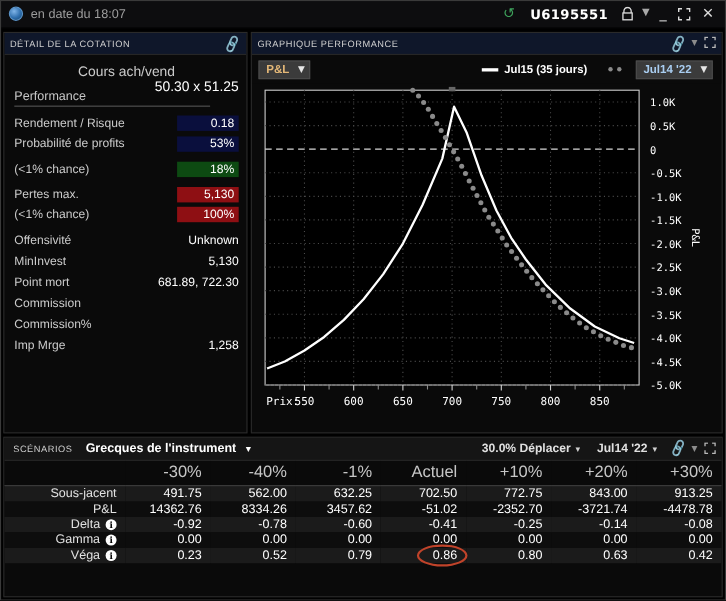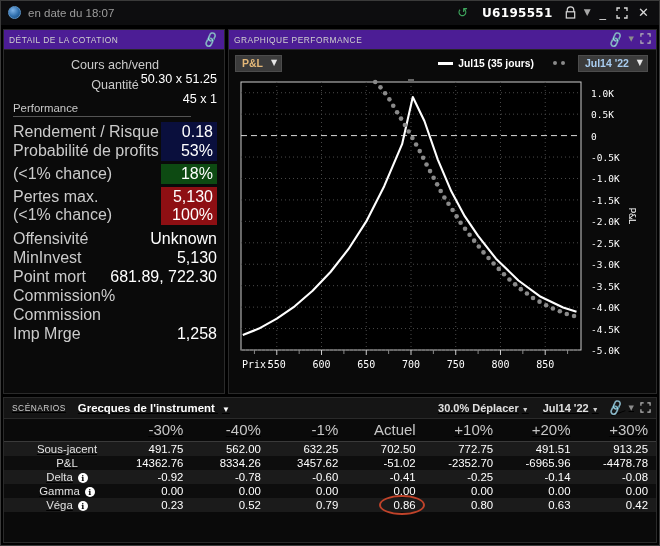--- a/index.html
+++ b/index.html
@@ -57,41 +57,41 @@
   .tb-ico.win { font-size: 13px; color:#dcdcdc; margin: 0 5px; }
 
   
   .upper { display: flex; flex: 0 0 368px; height: 368px; padding: 3px 3px 0 3px; gap: 3px; }
 
   .panel {
     background: #0a0a0a; border: 1px solid #2a2a2a;
     display: flex; flex-direction: column; overflow: hidden;
   }
   .panel-head {
-    height: 20px; min-height: 20px; background: #4c1d95;
+    height: 20px; min-height: 20px; background: #0f172a;
     display: flex; align-items: center; padding: 0 5px;
     border-bottom: 1px solid #262626;
   }
   .panel-title {
     color: #cfcfcf; font-size: 8.4px; letter-spacing: .5px;
     font-family: "Liberation Sans", sans-serif; text-transform: uppercase;
     white-space: nowrap;
   }
   .ph-spacer { flex: 1 1 auto; }
   .link-icon { color: #3fbf5f; font-size: 12px; line-height: 1; margin-left: 4px;
                transform: rotate(-20deg); display:inline-block; }
   .caret { color: #8c8c8c; font-size: 7px; margin-left: 5px; line-height: 1; }
   .expand-ico { color: #b9b9b9; font-size: 11px; margin-left: 6px; line-height: 1; }
 
   
   .quote { width: 222px; flex: 0 0 222px; }
   .quote-body { padding: 8px 7px 0 9px; flex: 1 1 auto; }
   .qrow {
     display: flex; align-items: center; height: 19px;
-    font-size: 16px; color: #cbcbcb;
+    font-size: 11px; color: #cbcbcb;
     font-family: "Liberation Sans", sans-serif;
   }
   .qlabel { white-space: nowrap; }
   .qval { margin-left: auto; color: #ffffff; white-space: nowrap; text-align: right; }
   .qrow.big { font-size: 12.6px; height: 20px; flex-direction: column; }
   .sec-title {
     font-size: 11.4px; color: #c8c8c8; margin: 4px 0 0 0; padding-bottom: 2px;
     border-bottom: 1px solid #545454; width: 178px;
     font-family: "Liberation Sans", sans-serif;
   }
@@ -126,21 +126,21 @@
   .legend-line { width: 15px; height: 3px; background: #ffffff; display:inline-block; }
   .legend-text { color: #ffffff; font-size: 10.3px; font-weight: bold;
                  font-family: "Liberation Sans", sans-serif; white-space: nowrap; }
   .legend-dots { display:inline-flex; gap:4px; margin: 0 8px 0 14px; }
   .legend-dots i { width:4px; height:4px; border-radius:50%; background:#8a8a8a; display:block; }
 
   .chart-area { flex: 1 1 auto; position: relative; padding: 0 0 0 6px; }
   .chart-svg { display: block; }
 
   
-  .lower { flex: 1 1 auto; padding: 3px; display:flex;text-decoration:underline; }
+  .lower { flex: 1 1 auto; padding: 3px; display:flex; }
   .scen { flex: 1 1 auto; }
   .scen-head {
     height: 21px; min-height: 21px; background: #151515;
     display: flex; align-items: center; padding: 0 5px 0 8px;
     border-bottom: 1px solid #2a2a2a;
   }
   .scen-tag {
     color: #cfcfcf; font-size: 8.4px; letter-spacing: .5px; text-transform: uppercase;
     font-family: "Liberation Sans", sans-serif; margin-right: 12px; white-space: nowrap;
   }
@@ -157,21 +157,21 @@
     color: #c6c6c6; font-size: 15px; font-weight: normal; text-align: right;
     padding: 2px 8px 3px 2px; font-family: "Liberation Sans", sans-serif;
     background: #0a0a0a; border-bottom: 1px solid #3a3a3a;
   }
   table.grid th.lbl { text-align: left; padding-left: 8px; }
   table.grid td {
     color: #ffffff; font-size: 11.4px; text-align: right;
     padding: 1px 8px 1px 2px; font-family: "Liberation Sans", sans-serif;
     white-space: nowrap;
   }
-  table.grid td.lbl { text-align: center; padding-left: 24px; color:#e2e2e2; }
+  table.grid td.lbl { text-align: right; padding-left: 24px; color:#e2e2e2; }
   table.grid tr.alt td { background: #1b1b1b; }
   table.grid tr td { background: #0d0d0d; }
   .info-ico {
     display: inline-flex; align-items:center; justify-content:center;
     width: 10px; height: 10px; border-radius: 50%;
     background: #ffffff; color: #000; font-size: 8px; font-weight: bold;
     margin-left: 5px; vertical-align: middle; font-family: "DejaVu Serif", serif;
     line-height: 1;
   }
   .cellwrap { position: relative; display: inline-block; }
@@ -220,24 +220,20 @@
         <span class="panel-title">DÉTAIL DE LA COTATION</span>
         <span class="ph-spacer"></span>
         <span class="link-icon">🔗</span>
       </div>
       <div class="quote-body">
 
         <div class="qrow big">
           <span class="qlabel">Cours ach/vend</span>
           <span class="qval">50.30 x 51.25</span>
         </div>
-        <div class="qrow big">
-          <span class="qlabel">Quantité</span>
-          <span class="qval">45 x 1</span>
-        </div>
 
         <div class="sec-title">Performance</div>
         <div class="block-pad"></div>
 
         <div class="qrow">
           <span class="qlabel">Rendement / Risque</span>
           <span class="qval"><span class="hl navy">0.18</span></span>
         </div>
         <div class="qrow">
           <span class="qlabel">Probabilité de profits</span>
@@ -265,25 +261,25 @@
         </div>
         <div class="qrow">
           <span class="qlabel">MinInvest</span>
           <span class="qval">5,130</span>
         </div>
         <div class="qrow">
           <span class="qlabel">Point mort</span>
           <span class="qval">681.89, 722.30</span>
         </div>
         <div class="qrow">
+          <span class="qlabel">Commission</span>
+          <span class="qval"></span>
+        </div>
+        <div class="qrow">
           <span class="qlabel">Commission%</span>
-          <span class="qval"></span>
-        </div>
-        <div class="qrow">
-          <span class="qlabel">Commission</span>
           <span class="qval"></span>
         </div>
         <div class="qrow">
           <span class="qlabel">Imp Mrge</span>
           <span class="qval">1,258</span>
         </div>
       </div>
     </div>
 
     <div class="panel chartpanel">
@@ -468,31 +464,31 @@
             </tr>
           </thead>
         <tbody id="scen-body">
             <tr class="alt">
               <td class="lbl">Sous-jacent</td>
               <td><span class="cellwrap">491.75</span></td>
               <td><span class="cellwrap">562.00</span></td>
               <td><span class="cellwrap">632.25</span></td>
               <td><span class="cellwrap">702.50</span></td>
               <td><span class="cellwrap">772.75</span></td>
-              <td><span class="cellwrap">491.51</span></td>
+              <td><span class="cellwrap">843.00</span></td>
               <td><span class="cellwrap">913.25</span></td>
             </tr>
             <tr>
               <td class="lbl">P&amp;L</td>
               <td><span class="cellwrap">14362.76</span></td>
               <td><span class="cellwrap">8334.26</span></td>
               <td><span class="cellwrap">3457.62</span></td>
               <td><span class="cellwrap">-51.02</span></td>
               <td><span class="cellwrap">-2352.70</span></td>
-              <td><span class="cellwrap">-6965.96</span></td>
+              <td><span class="cellwrap">-3721.74</span></td>
               <td><span class="cellwrap">-4478.78</span></td>
             </tr>
             <tr class="alt">
               <td class="lbl">Delta<span class="info-ico">i</span></td>
               <td><span class="cellwrap">-0.92</span></td>
               <td><span class="cellwrap">-0.78</span></td>
               <td><span class="cellwrap">-0.60</span></td>
               <td><span class="cellwrap">-0.41</span></td>
               <td><span class="cellwrap">-0.25</span></td>
               <td><span class="cellwrap">-0.14</span></td>

